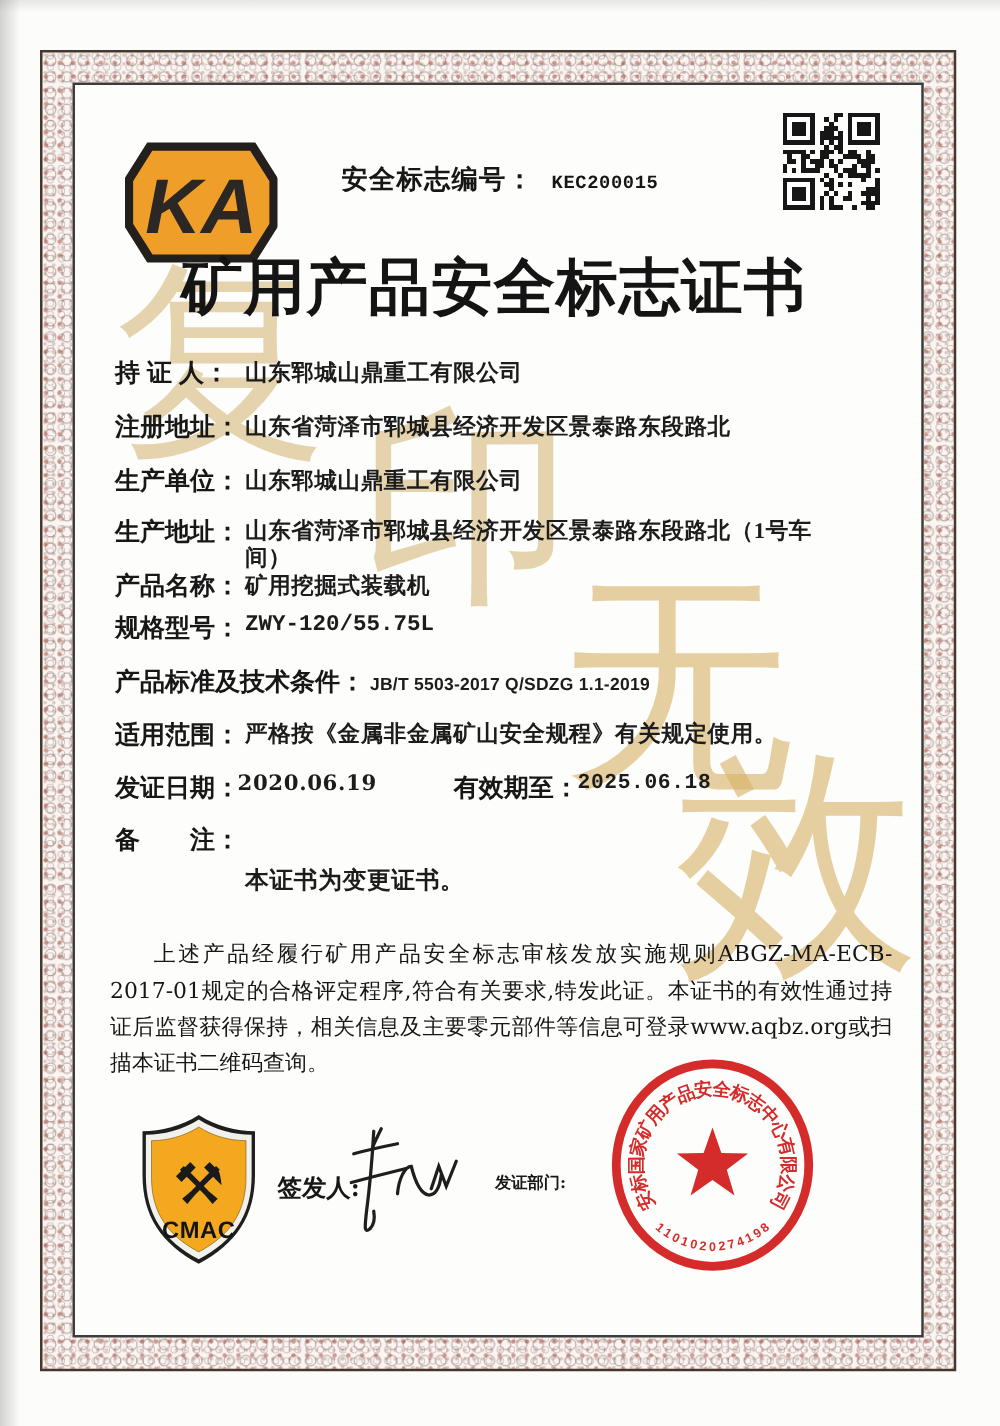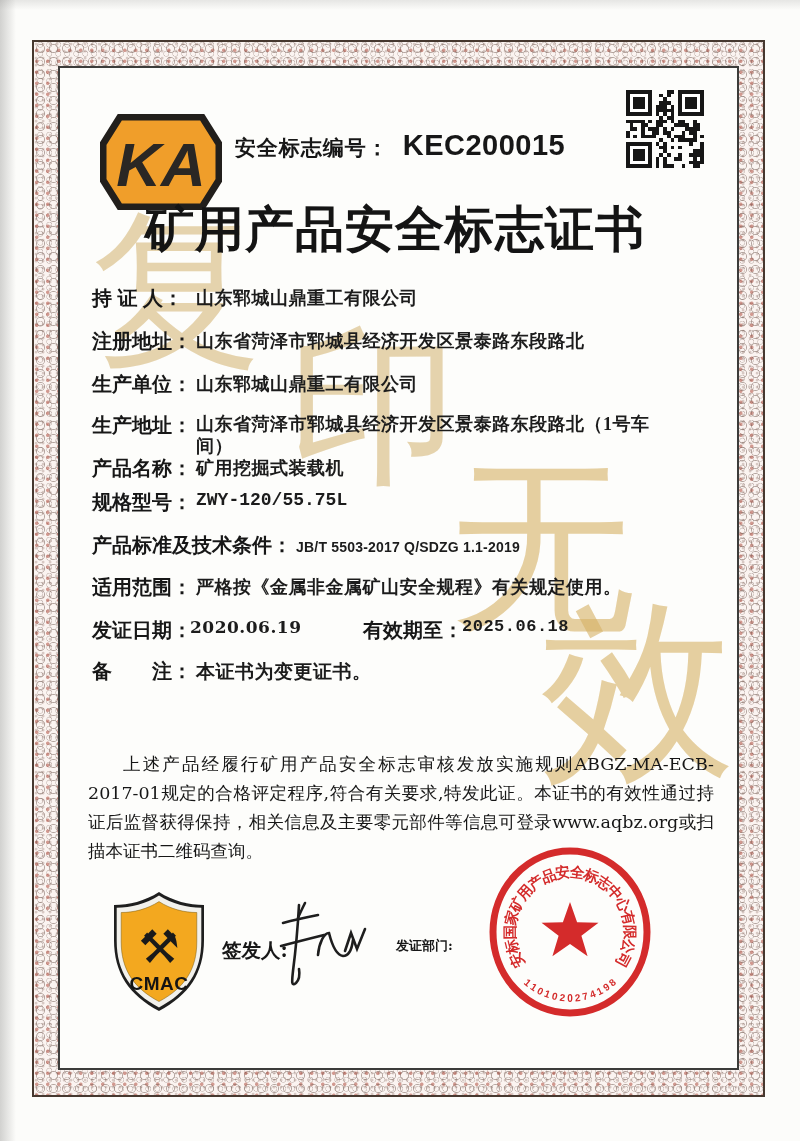--- a/index.html
+++ b/index.html
@@ -41,21 +41,21 @@
   .wm.w3{left:540px;top:592px;font-size:195px;color:rgba(213,176,100,.60);}
 
   .content{position:absolute;left:0;top:0;width:100%;height:100%;z-index:3;}
 
   
   .ka-logo{position:absolute;left:100px;top:114px;width:122px;height:96px;}
 
   
   .mark-no{position:absolute;left:0;top:129px;width:800px;text-align:center;white-space:nowrap;}
   .mark-no .lbl{font-weight:bold;font-size:21px;letter-spacing:1px;}
-  .mark-no .val{font-family:Liberation Sans, sans-serif;font-weight:bold;font-size:29px;margin-left:14px;letter-spacing:.5px;}
+  .mark-no .val{font-family:Liberation Mono, monospace;font-weight:bold;font-size:15px;margin-left:14px;letter-spacing:.5px;}
 
   
   .qr{position:absolute;left:626px;top:90px;width:78px;height:78px;}
 
   .cert-title{position:absolute;left:0;top:197px;width:790px;text-align:center;
     font-family:"DejaVu Serif",serif;font-weight:bold;font-size:49px;letter-spacing:1px;color:#141414;}
 
   
   .row{position:absolute;left:92px;width:640px;font-weight:bold;font-size:20px;white-space:nowrap;}
   .row .val{position:absolute;left:104px;top:1px;font-family:Liberation Serif, serif;
@@ -67,21 +67,21 @@
   .r7{top:532px;white-space:nowrap;}
   .r7 .val{position:static;margin-left:4px;font-family:"Liberation Sans",sans-serif;font-weight:bold;font-size:14px;letter-spacing:.2px;}
   .r8{top:574px;}
   .dates{top:617px;}
   .dates .val{position:absolute;font-family:"DejaVu Serif",serif;font-weight:bold;font-size:17px;}
   .dates .v1{left:98px;top:0;}
   .dates .lbl2{position:absolute;left:271px;top:0;}
   .dates .v2{left:370px;top:0;font-family:Liberation Mono, monospace;}
   .remark{top:658px;}
   .remark .lbl{white-space:pre;}
-  .remark .val{font-size:19px;}
+  .remark .val{font-size:19px;margin-top:32px;}
 
   .footer-par{position:absolute;left:88px;top:750px;width:626px;
     font-family:"DejaVu Serif",serif;font-size:17.5px;line-height:29px;
     text-align:justify;text-indent:2em;color:#161616;font-weight:500;}
 
   
   .cmac{position:absolute;left:100px;top:889px;width:118px;height:126px;}
   .issuer-label{position:absolute;left:222px;top:937px;font-family:"DejaVu Serif",serif;
     font-weight:bold;font-size:19.5px;}
   .signature{position:absolute;left:272px;top:893px;width:100px;height:102px;}

